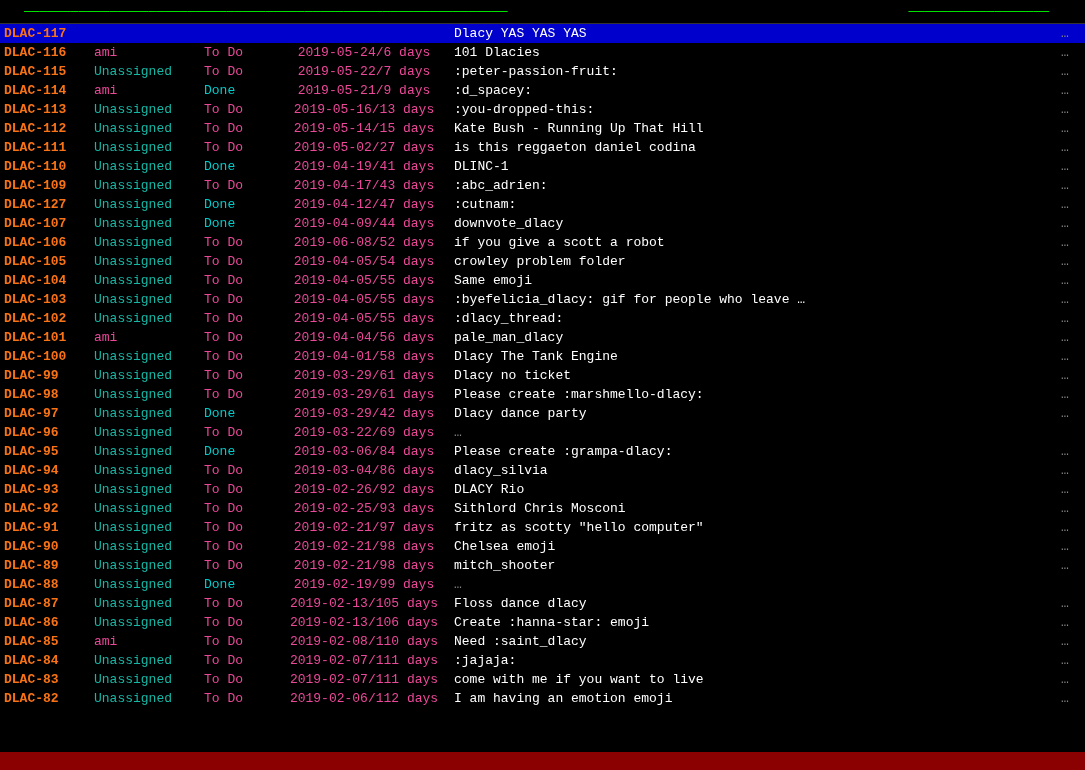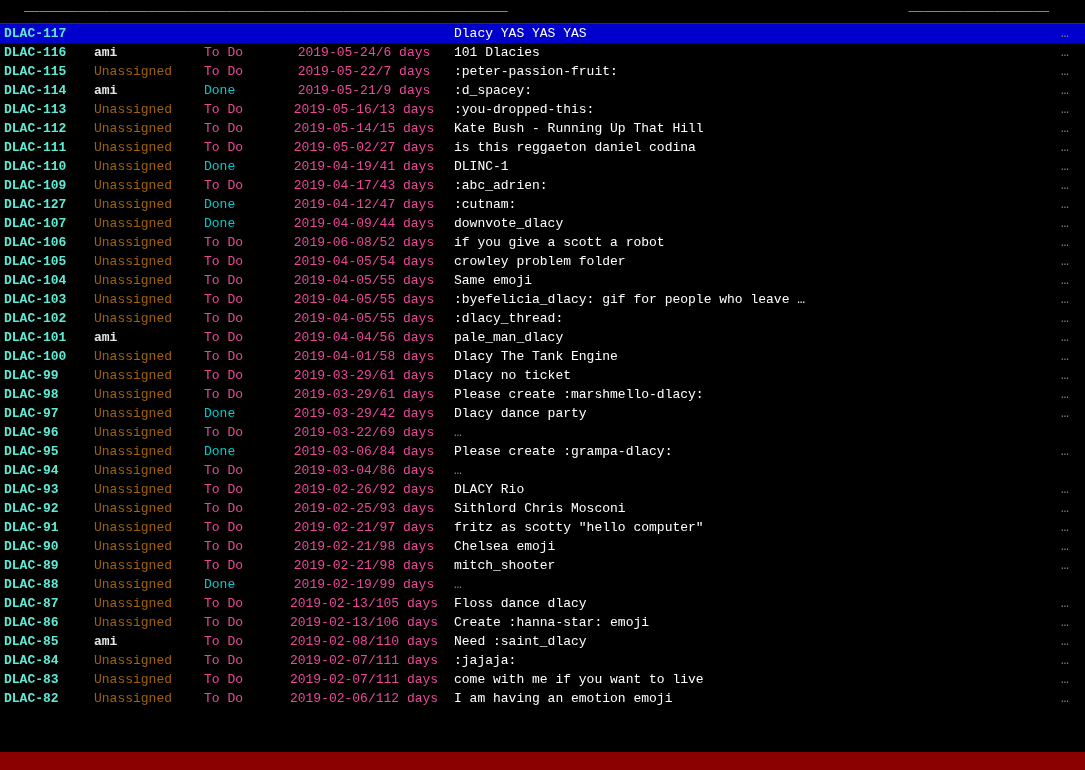--- a/index.html
+++ b/index.html
@@ -81,27 +81,27 @@
       flex: 1;
       white-space: nowrap;
       overflow: hidden;
       text-overflow: ellipsis;
     }
     .col-more {
       width: 20px;
       flex-shrink: 0;
       color: #888;
     }
-    .assignee-ami { color: #e5e5e5; font-weight: bold; }
-    .assignee-unassigned { color: #a16207; }
+    .assignee-ami { color: #ec4899; }
+    .assignee-unassigned { color: #14b8a6; }
     .status-todo { color: #ec4899; }
     .status-done { color: #00cccc; }
     .date-col { color: #ec4899; text-align: center; }
     .title-col { color: #ffffff; }
-    .id-col { color: #5eead4; }
+    .id-col { color: #f97316; }
     #bottom-bar {
       background: #8b0000;
       height: 18px;
       flex-shrink: 0;
     }
   </style>
 </head>
 <body>
 
 <div id="app">
@@ -299,20 +299,21 @@
     <span class="col-status status-done">Done</span>
     <span class="col-date date-col">2019-03-06/84 days</span>
     <span class="col-title title-col">Please create :grampa-dlacy:</span>
     <span class="col-more">…</span>
   </div>
         <div class="row">
     <span class="col-id id-col">DLAC-94</span>
     <span class="col-assignee assignee-unassigned">Unassigned</span>
     <span class="col-status status-todo">To Do</span>
     <span class="col-date date-col">2019-03-04/86 days</span>
+    <span class="col-title title-col">dlacy_silvia</span>
     <span class="col-more">…</span>
   </div>
         <div class="row">
     <span class="col-id id-col">DLAC-93</span>
     <span class="col-assignee assignee-unassigned">Unassigned</span>
     <span class="col-status status-todo">To Do</span>
     <span class="col-date date-col">2019-02-26/92 days</span>
     <span class="col-title title-col">DLACY Rio</span>
     <span class="col-more">…</span>
   </div>

